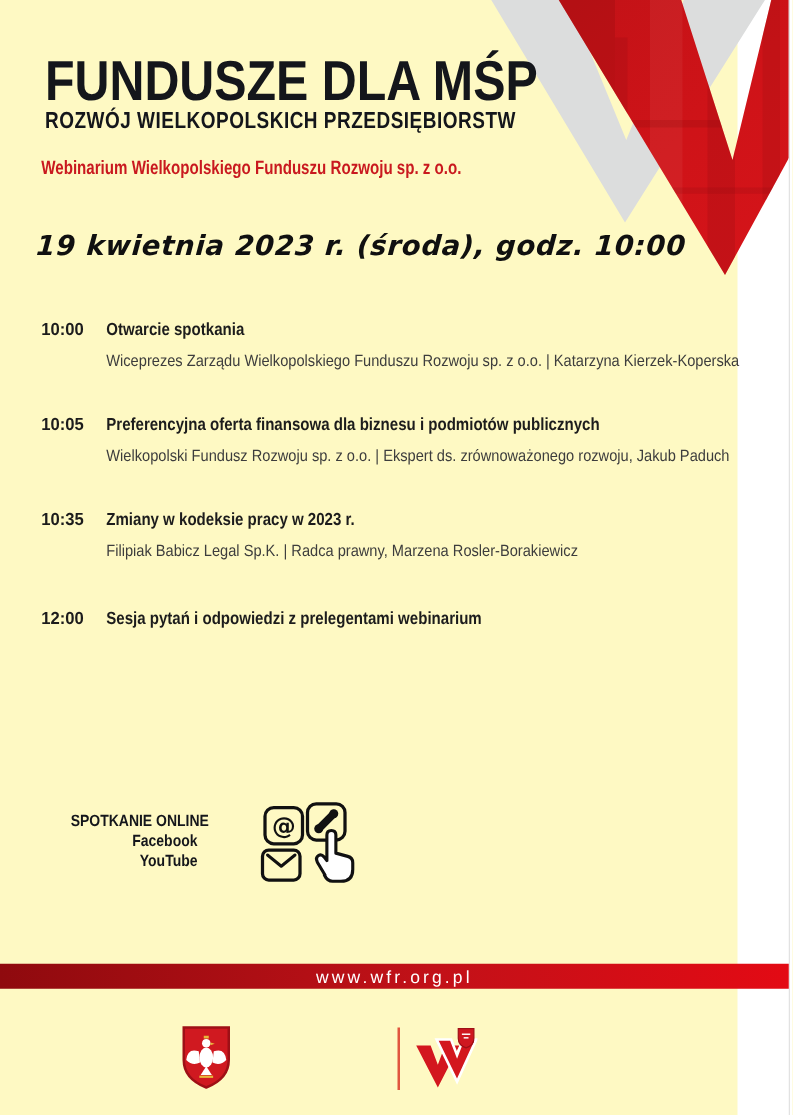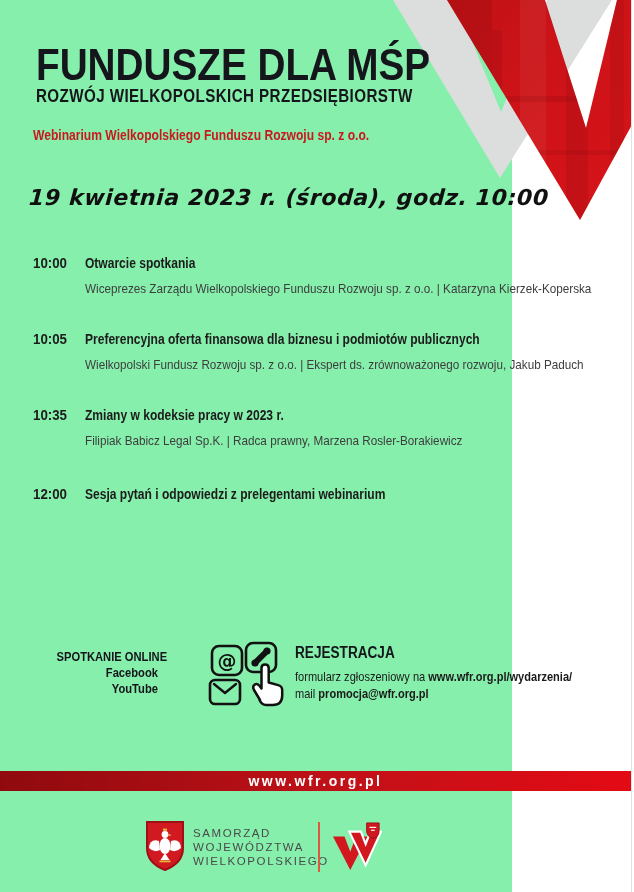--- a/index.html
+++ b/index.html
@@ -1,21 +1,21 @@
 <!DOCTYPE html>
 <html><head>
 <meta charset="utf-8">
 <style>
   html,body{margin:0;padding:0;}
   body{
     width:634px;height:892px;overflow:hidden;background:#ffffff;
     font-family:"Liberation Sans", sans-serif;
     -webkit-font-smoothing:antialiased;
   }
-  .poster{position:relative;width:512px;height:892px;background:#86efac;}
+  .poster{position:relative;width:590px;height:892px;background:#fef9c3;}
 
   
   .deco{position:absolute;top:0;left:0;width:631px;height:240px;pointer-events:none;}
 
   
   .page-edge{position:absolute;left:631px;top:0;width:1px;height:892px;background:#e2e2e2;}
 
   
   .title{
     position:absolute;left:36px;top:42px;margin:0;
@@ -78,21 +78,21 @@
     font-size:13px;color:#1a1a1a;line-height:16.5px;
     transform:scaleX(.85);transform-origin:left top;white-space:nowrap;
   }
   .registration .line b{font-weight:800;}
 
   
   .site-bar{
     position:absolute;left:0;top:771px;width:631px;height:20px;
     background:linear-gradient(90deg,#8f0a0e 0%,#c21118 55%,#e30a14 100%);
     color:#fff;text-align:center;line-height:20px;
-    font-size:14px;font-weight:700;letter-spacing:2.5px;
+    font-size:14px;font-weight:400;letter-spacing:2.5px;
   }
 
   
   .crest{position:absolute;left:144px;top:819px;width:42px;height:54px;}
   .partner-left-text{
     position:absolute;left:193px;top:827px;
     font-size:11.5px;letter-spacing:1.6px;color:#4a4a4a;line-height:13.8px;white-space:nowrap;
   }
   .footer-divider{position:absolute;left:318px;top:822px;width:2px;height:50px;background:#e0563e;}
   .wfr-mark{position:absolute;left:332px;top:821px;width:50px;height:52px;}
@@ -176,25 +176,20 @@
     <g>
       <rect x="12" y="46" width="30" height="24" rx="5" fill="none" stroke="#111" stroke-width="2.6"></rect>
       <polyline points="16,50 27,59 38,50" fill="none" stroke="#111" stroke-width="2.4" stroke-linejoin="round" stroke-linecap="round"></polyline>
     </g>
 
     <g>
       <path d="M62,66 l-6,-10 q-2,-4 1,-5.7 q2.2,-1.1 4.2,1.2 l2.3,3 V34 q0,-3.6 3.6,-3.6 q3.6,0 3.6,3.6 v14.5 l9.5,2.6 q4,1.1 4,5 v5.4 q0,9.5 -9.5,9.5 h-6.6 q-4.3,0 -6.6,-5 z" fill="#fff" stroke="#111" stroke-width="2.5" stroke-linejoin="round"></path>
     </g>
   </svg>
 
-  <div class="registration">
-    <p class="heading">REJESTRACJA</p>
-    <div class="line"><span>formularz zgłoszeniowy na </span><b>www.wfr.org.pl/wydarzenia/</b></div>
-    <div class="line"><span>mail </span><b>promocja@wfr.org.pl</b></div>
-  </div>
 
   <div class="site-bar">
     <span>www.wfr.org.pl</span>
   </div>
 
   <svg class="crest" viewBox="0 0 42 54" aria-hidden="true">
     <path d="M3,3 h36 v26 q0,15 -18,22 q-18,-7 -18,-22 z" fill="#d01920" stroke="#9e1016" stroke-width="2"></path>
     <g fill="#ffffff">
       <ellipse cx="21" cy="27" rx="5.5" ry="8"></ellipse>
       <path d="M15,22 Q6,19 5,29 Q10,34 16,31 Z"></path>
@@ -202,25 +197,20 @@
       <circle cx="21" cy="15.5" r="3.4"></circle>
       <path d="M21,34 l-4.5,7 h9 z"></path>
     </g>
     <g fill="#e8b83a">
       <rect x="19" y="9.6" width="4" height="2.2"></rect>
       <path d="M24.4,15 l3.4,1 -3.4,1.2 z"></path>
       <rect x="15.5" y="41.5" width="11" height="1.8"></rect>
     </g>
   </svg>
 
-  <div class="partner-left-text">
-    <div>SAMORZĄD</div>
-    <div>WOJEWÓDZTWA</div>
-    <div>WIELKOPOLSKIEGO</div>
-  </div>
 
   <div class="footer-divider"></div>
 
   <svg class="wfr-mark" viewBox="0 0 52 52" aria-hidden="true">
     <polygon points="1,15 13,15 19,31 25,15 37,15 19,50" fill="#d3171e"></polygon>
     <polygon points="18,10 30,10 35,23 40,10 51,10 35,45" fill="#d3171e" stroke="#ffffff" stroke-width="2.2"></polygon>
     <g>
       <path d="M36,1 h13 v8 q0,6 -6.5,8 q-6.5,-2 -6.5,-8 z" fill="#cf1820" stroke="#9e1016" stroke-width="1"></path>
       <rect x="39" y="5" width="7" height="1.2" fill="#fff"></rect>
       <rect x="40.5" y="8" width="4" height="1.2" fill="#fff"></rect>

